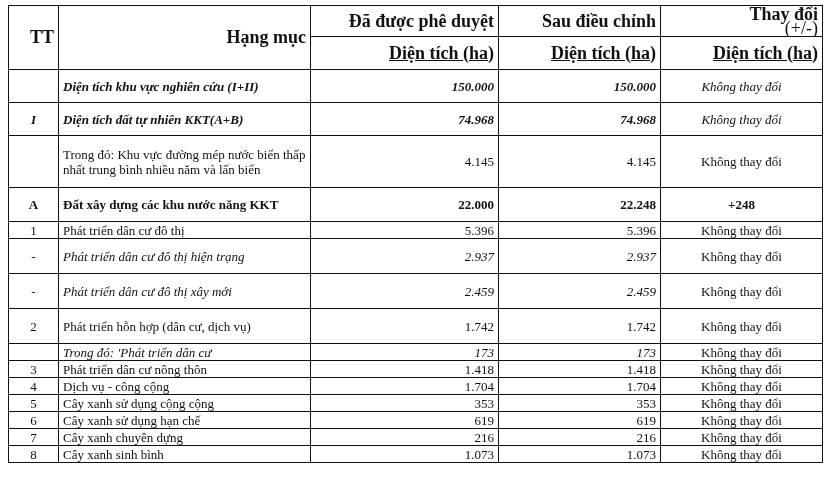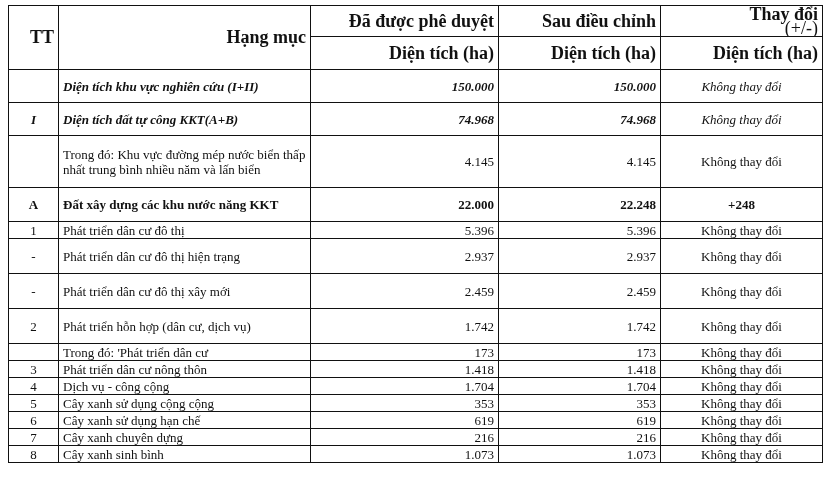--- a/index.html
+++ b/index.html
@@ -22,25 +22,25 @@
       overflow: hidden;
       vertical-align: middle;
     }
     col.c-tt { width: 50px; }
     col.c-item { width: 252px; }
     col.c-appr { width: 188px; }
     col.c-adj { width: 162px; }
     col.c-chg { width: 162px; }
     th { font-weight: bold; text-align: right; font-size: 18px; }
     .hdr1 { height: 31px; }
-    .hdr2 { height: 33px; }
+    .hdr2 { height: 33px; text-decoration: underline; }
     .tt { text-align: center; }
     .num { text-align: right; }
     .b { font-weight: bold; }
-    .i { }
+    .i { font-style: italic; }
     .chg { text-align: center; }
     .chg.num { }
     tr.h33 td { height: 32px; font-style: italic; }
     tr.h52 td { height: 51px; }
     tr.h34 td { height: 33px; }
     tr.h17 td { height: 16px; }
     tr.h35 td { height: 34px; }
     .sub { font-weight: normal; display: block; line-height: 13px; }
   </style>
 </head>
@@ -74,21 +74,21 @@
   <tbody>
     <tr class="h33 b">
       <td class="tt"></td>
       <td>Diện tích khu vực nghiên cứu (I+II)</td>
       <td class="num">150.000</td>
       <td class="num">150.000</td>
       <td class="chg" style="font-weight:normal">Không thay đổi</td>
     </tr>
     <tr class="h33 b">
       <td class="tt">I</td>
-      <td>Diện tích đất tự công KKT(A+B)</td>
+      <td>Diện tích đất tự nhiên KKT(A+B)</td>
       <td class="num">74.968</td>
       <td class="num">74.968</td>
       <td class="chg" style="font-weight:normal">Không thay đổi</td>
     </tr>
     <tr class="h52">
       <td class="tt"></td>
       <td>Trong đó: Khu vực đường mép nước biển thấp nhất trung bình nhiều năm và lấn biển</td>
       <td class="num">4.145</td>
       <td class="num">4.145</td>
       <td class="chg">Không thay đổi</td>

